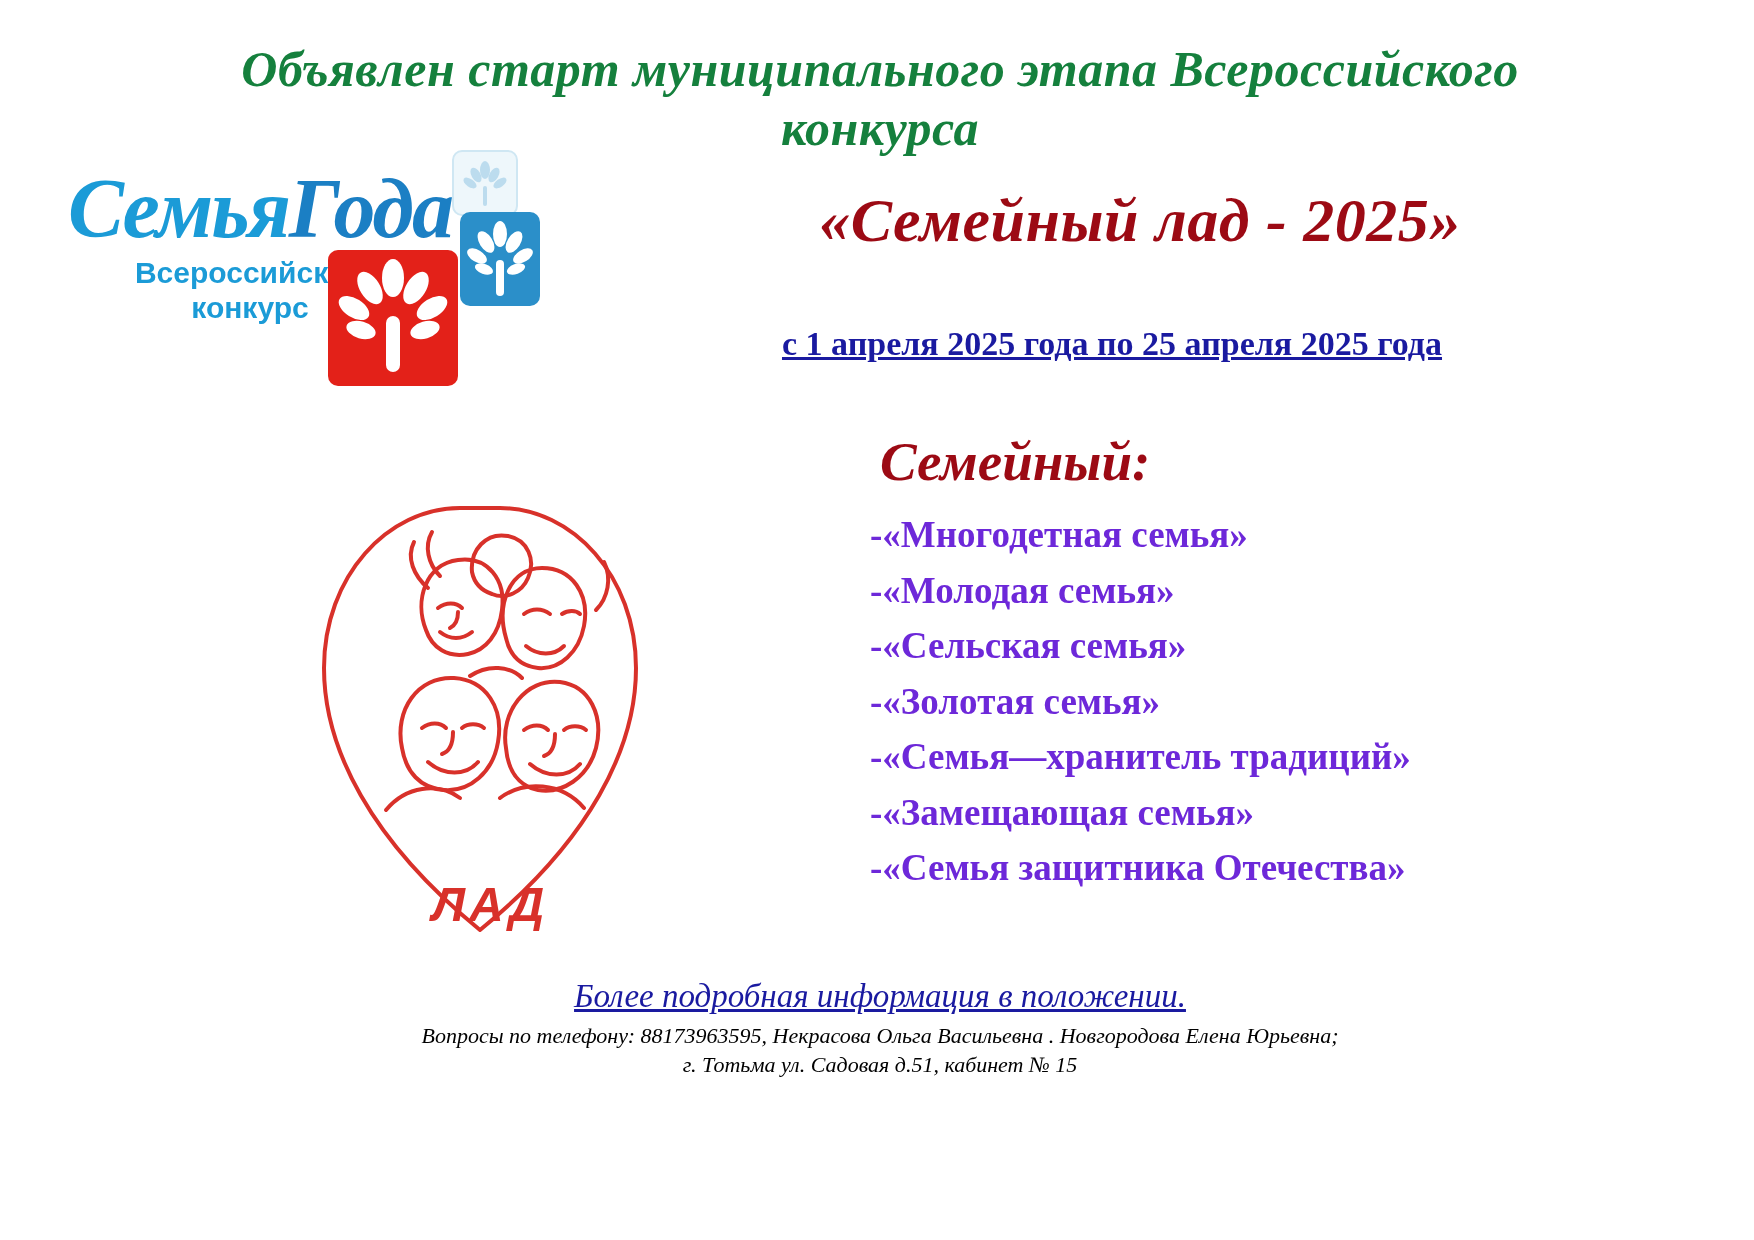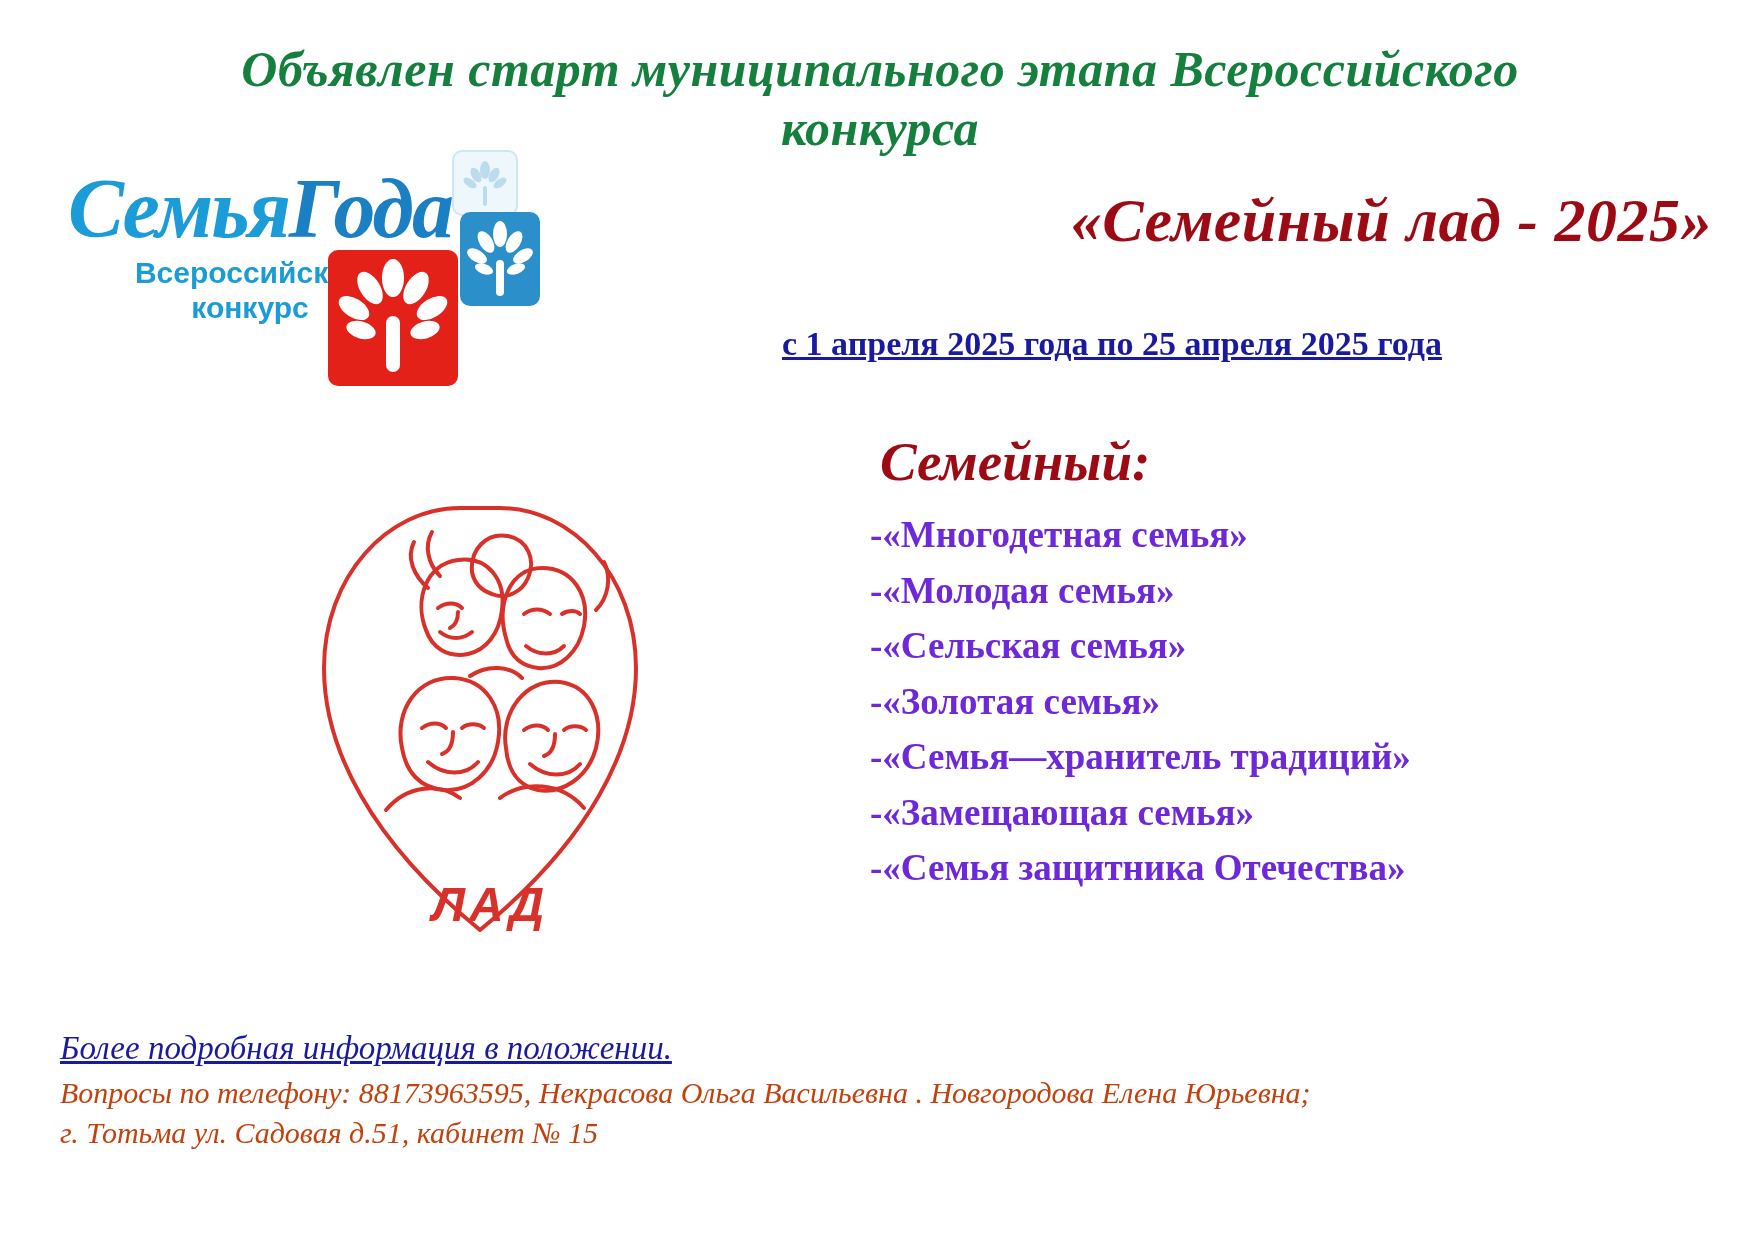--- a/index.html
+++ b/index.html
@@ -35,24 +35,24 @@
     font-style: italic;
     font-size: 50px;
     line-height: 1.18;
     color: #15803d;
     letter-spacing: 0.5px;
   }
 
   
   .contest-title {
     position: absolute;
-    left: 632px;
+    left: 600px;
     top: 185px;
     width: 1080px;
-    text-align: right;
+    text-align: center;
     font-family: "Liberation Serif", serif;
     font-weight: bold;
     font-style: italic;
     font-size: 62px;
     color: #9c0a14;
     letter-spacing: 0.5px;
   }
 
   
   .dates {
@@ -89,36 +89,37 @@
     font-size: 37px;
     color: #6d28d9;
     line-height: 1.5;
     white-space: nowrap;
   }
 
   
   .footer {
     position: absolute;
     left: 60px;
-    top: 1030px;
+    top: 978px;
     width: 1640px;
+    text-align: center;
   }
   .footer-more {
     font-family: "Liberation Serif", serif;
     font-style: italic;
     font-size: 33px;
     color: #1a1aa0;
     text-decoration: underline;
     margin-bottom: 6px;
   }
   .footer-line {
     font-family: "Liberation Serif", serif;
     font-style: italic;
-    font-size: 30px;
-    color: #c2410c;
+    font-size: 22px;
+    color: #000000;
     line-height: 1.32;
   }
 
   
   .sg-logo {
     position: absolute;
     left: 60px;
     top: 150px;
     width: 520px;
     height: 260px;

